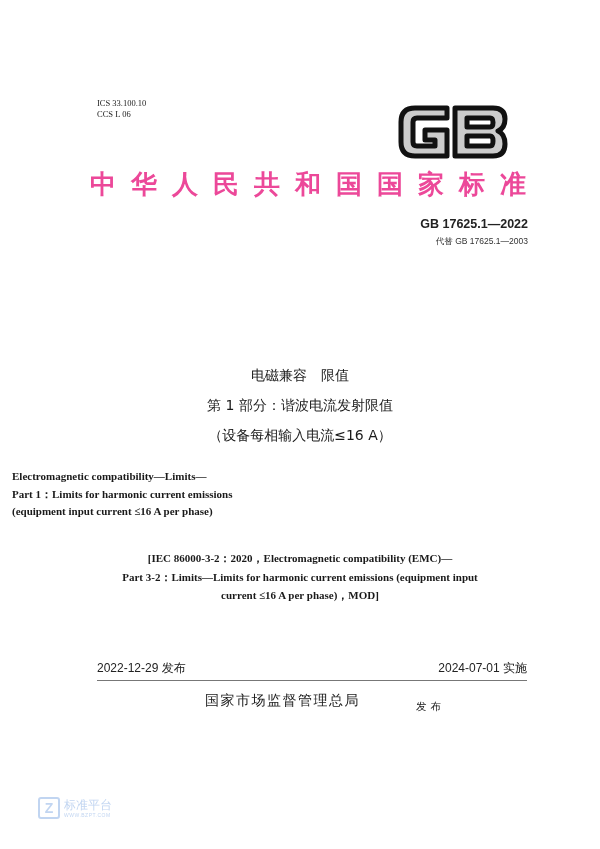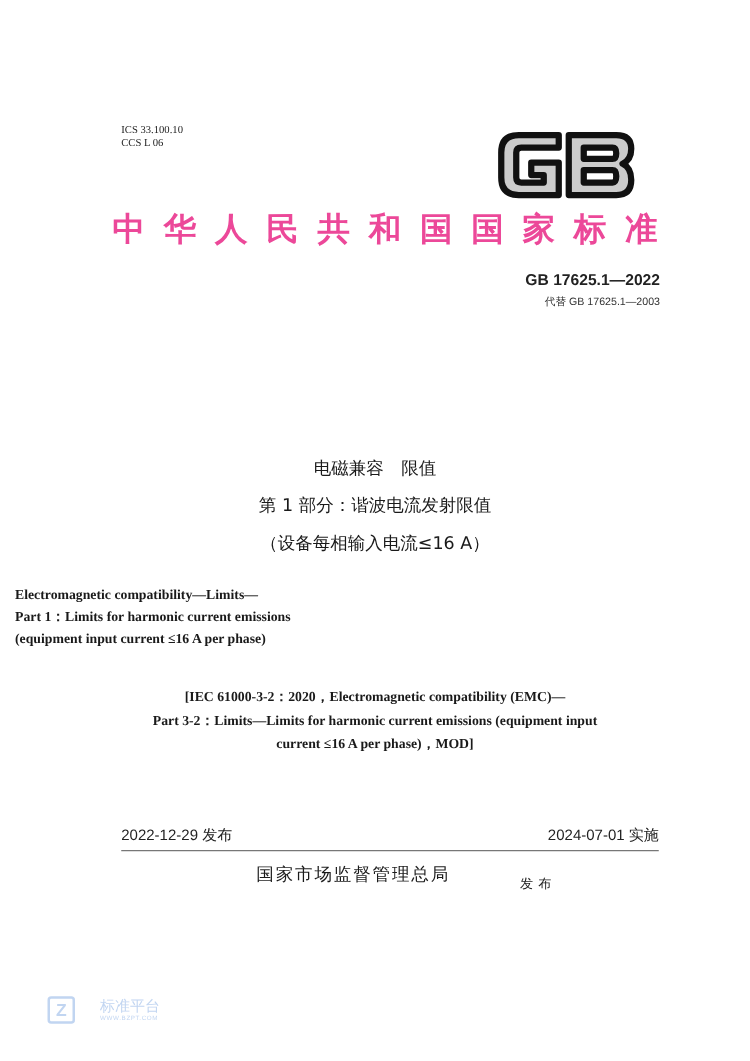--- a/index.html
+++ b/index.html
@@ -22,21 +22,21 @@
   .iec { left: 0; width: 600px; top: 549px; text-align: center; font-family: "Liberation Serif", serif;
          font-weight: bold; font-size: 11px; line-height: 18.5px; color: #1a1a1a; }
   .date-row { left: 97px; width: 430px; top: 660px; display: flex; justify-content: space-between;
               font-family: "Liberation Sans", sans-serif; font-size: 12px; color: #222; }
   .rule { left: 97px; width: 430px; top: 680px; height: 0; border-top: 1px solid #777; }
   .issuers { left: 205px; top: 692px; font-family: "DejaVu Serif", serif; font-size: 14px; line-height: 17px; letter-spacing: 1.5px; color: #1a1a1a; }
   .issue-word { left: 416px; top: 700px; font-family: "DejaVu Sans", sans-serif; font-size: 10.5px; letter-spacing: 4px; color: #222; }
   .watermark { left: 38px; top: 797px; display: flex; align-items: center; opacity: 0.55; }
   .wm-icon { width: 22px; height: 22px; border: 2px solid #8fb3e6; border-radius: 3px; box-sizing: border-box;
              display: flex; align-items: center; justify-content: center; color: #8fb3e6; font-family: "Liberation Sans", sans-serif; font-weight: bold; font-size: 14px; }
-  .wm-text { margin-left: 20px; display: flex; flex-direction: column; }
+  .wm-text { margin-left: 4px; display: flex; flex-direction: column; }
   .wm-name { font-family: "DejaVu Sans", sans-serif; font-size: 12px; color: #8fb3e6; line-height: 13px; }
   .wm-url { font-family: "Liberation Sans", sans-serif; font-size: 5px; color: #8fb3e6; letter-spacing: 0.5px; }
 </style>
 </head>
 <body>
 
 <div class="abs ics">
   <div>ICS 33.100.10</div>
   <div>CCS L 06</div>
 </div>
@@ -59,21 +59,21 @@
 <div class="abs cn-title l2">第 1 部分：谐波电流发射限值</div>
 <div class="abs cn-title l3">（设备每相输入电流≤16 A）</div>
 
 <div class="abs en-title">
   <div>Electromagnetic compatibility—Limits—</div>
   <div>Part 1：Limits for harmonic current emissions</div>
   <div>(equipment input current ≤16 A per phase)</div>
 </div>
 
 <div class="abs iec">
-  <div>[IEC 61000-3-2：2020，Electromagnetic compatibility (EMC)—</div>
+  <div>[IEC 86000-3-2：2020，Electromagnetic compatibility (EMC)—</div>
   <div>Part 3-2：Limits—Limits for harmonic current emissions (equipment input</div>
   <div>current ≤16 A per phase)，MOD]</div>
 </div>
 
 <div class="abs date-row">
   <span>2022-12-29 发布</span>
   <span>2024-07-01 实施</span>
 </div>
 <div class="abs rule"></div>
 

